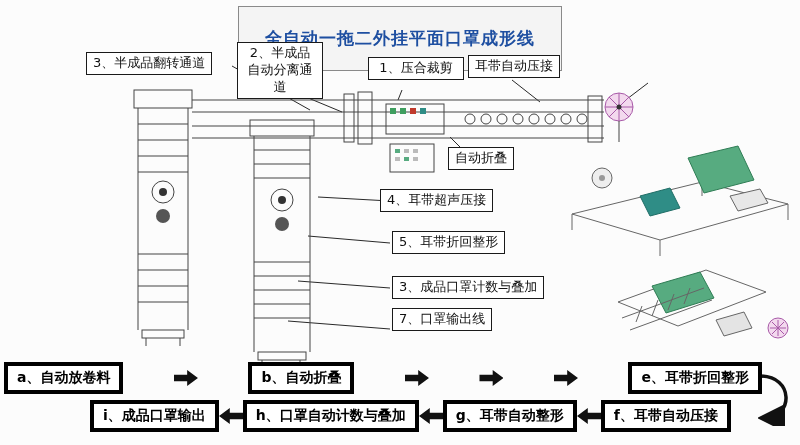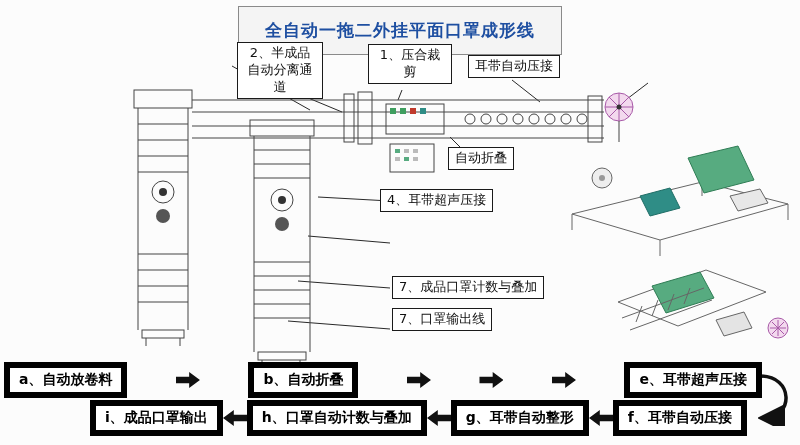--- a/index.html
+++ b/index.html
@@ -1,38 +1,38 @@
 <!DOCTYPE html>
 <html><head>
 <meta charset="utf-8">
 <style>
   *{box-sizing:border-box;margin:0;padding:0}
   body{font-family:"DejaVu Sans","Liberation Sans",sans-serif;background:#e9e9e9}
   .canvas{position:relative;width:800px;height:445px;background:#fcfcfc;overflow:hidden}
   .art{position:absolute;left:0;top:0;width:800px;height:445px;z-index:1}
   .title-box{position:absolute;top:6px;left:50%;transform:translateX(-50%);border:1px solid #8a8a8a;
-    background:#f4f4f4;padding:12px 26px;font-size:17px;font-weight:bold;color:#1e4fa1;
+    background:#f4f4f4;padding:20px 26px;font-size:17px;font-weight:bold;color:#1e4fa1;
     letter-spacing:1px;white-space:nowrap;z-index:3}
   .callout{position:absolute;border:1px solid #1a1a1a;background:#fff;padding:2px 6px;
     font-size:13px;color:#111;text-align:center;line-height:1.3;white-space:nowrap;z-index:3}
   .callout.wrap{white-space:normal}
   .co-3{left:86px;top:52px}
   .co-2{left:237px;top:42px;width:86px}
-  .co-1{left:368px;top:44px;width:84px}
+  .co-1{left:368px;top:57px;width:96px}
   .co-unwind{left:468px;top:55px}
   .co-nose{left:612px;top:57px}
   .co-fold{left:448px;top:147px}
   .co-4{left:380px;top:189px}
   .co-5{left:392px;top:231px}
   .co-6{left:392px;top:276px}
   .co-7{left:392px;top:308px}
   .flow-row{position:absolute;display:flex;align-items:center;justify-content:space-between;z-index:3}
   .row1{left:4px;top:362px;width:758px}
   .row2{left:90px;top:400px;width:540px}
-  .fbox{border:6px solid #000000;background:#fff;padding:3px 9px;font-size:14px;font-weight:600;
+  .fbox{border:4px solid #000000;background:#fff;padding:3px 9px;font-size:14px;font-weight:600;
     color:#000;white-space:nowrap}
   .arrow{width:24px;height:16px;background:#111;flex:0 0 auto;
     clip-path:polygon(0 30%,55% 30%,55% 0,100% 50%,55% 100%,55% 70%,0 70%)}
   .arrow.left{transform:scaleX(-1)}
   .curve{position:absolute;left:758px;top:370px;width:40px;height:56px;z-index:2}
 </style>
 </head>
 <body>
 
 <div class="canvas">
@@ -135,36 +135,38 @@
       <line x1="630" y1="330" x2="712" y2="300"></line>
       <path d="M636,322L642,306 M652,316L658,300 M668,310L674,294 M684,304L690,288"></path>
       <circle cx="778" cy="328" r="10" fill="#f3d9ee" stroke="#a85aa8"></circle>
       <path d="M770,328H786 M778,320V336 M772,322L784,334 M772,334L784,322" stroke="#a85aa8"></path>
       <polygon points="716,320 744,312 752,328 724,336" fill="#e4e4e4"></polygon>
     </g>
   </svg>
 
   <div class="title-box">全自动一拖二外挂平面口罩成形线</div>
 
+  <div class="callout co-3">3、半成品翻转通道</div>
   <div class="callout co-2 wrap">2、半成品自动分离通道</div>
   <div class="callout co-1 wrap">1、压合裁剪</div>
   <div class="callout co-unwind">耳带自动压接</div>
   <div class="callout co-fold">自动折叠</div>
   <div class="callout co-4">4、耳带超声压接</div>
-  <div class="callout co-6">7、成品口罩计数与叠加</div>
+  <div class="callout co-5">5、耳带折回整形</div>
+  <div class="callout co-6">3、成品口罩计数与叠加</div>
   <div class="callout co-7">7、口罩输出线</div>
 
   <div class="flow-row row1">
     <div class="fbox">a、自动放卷料</div>
     <div class="arrow"></div>
     <div class="fbox">b、自动折叠</div>
     <div class="arrow"></div>
     <div class="arrow"></div>
     <div class="arrow"></div>
-    <div class="fbox">e、耳带超声压接</div>
+    <div class="fbox">e、耳带折回整形</div>
   </div>
 
   <div class="flow-row row2">
     <div class="fbox">i、成品口罩输出</div>
     <div class="arrow left"></div>
     <div class="fbox">h、口罩自动计数与叠加</div>
     <div class="arrow left"></div>
     <div class="fbox">g、耳带自动整形</div>
     <div class="arrow left"></div>
     <div class="fbox">f、耳带自动压接</div>

